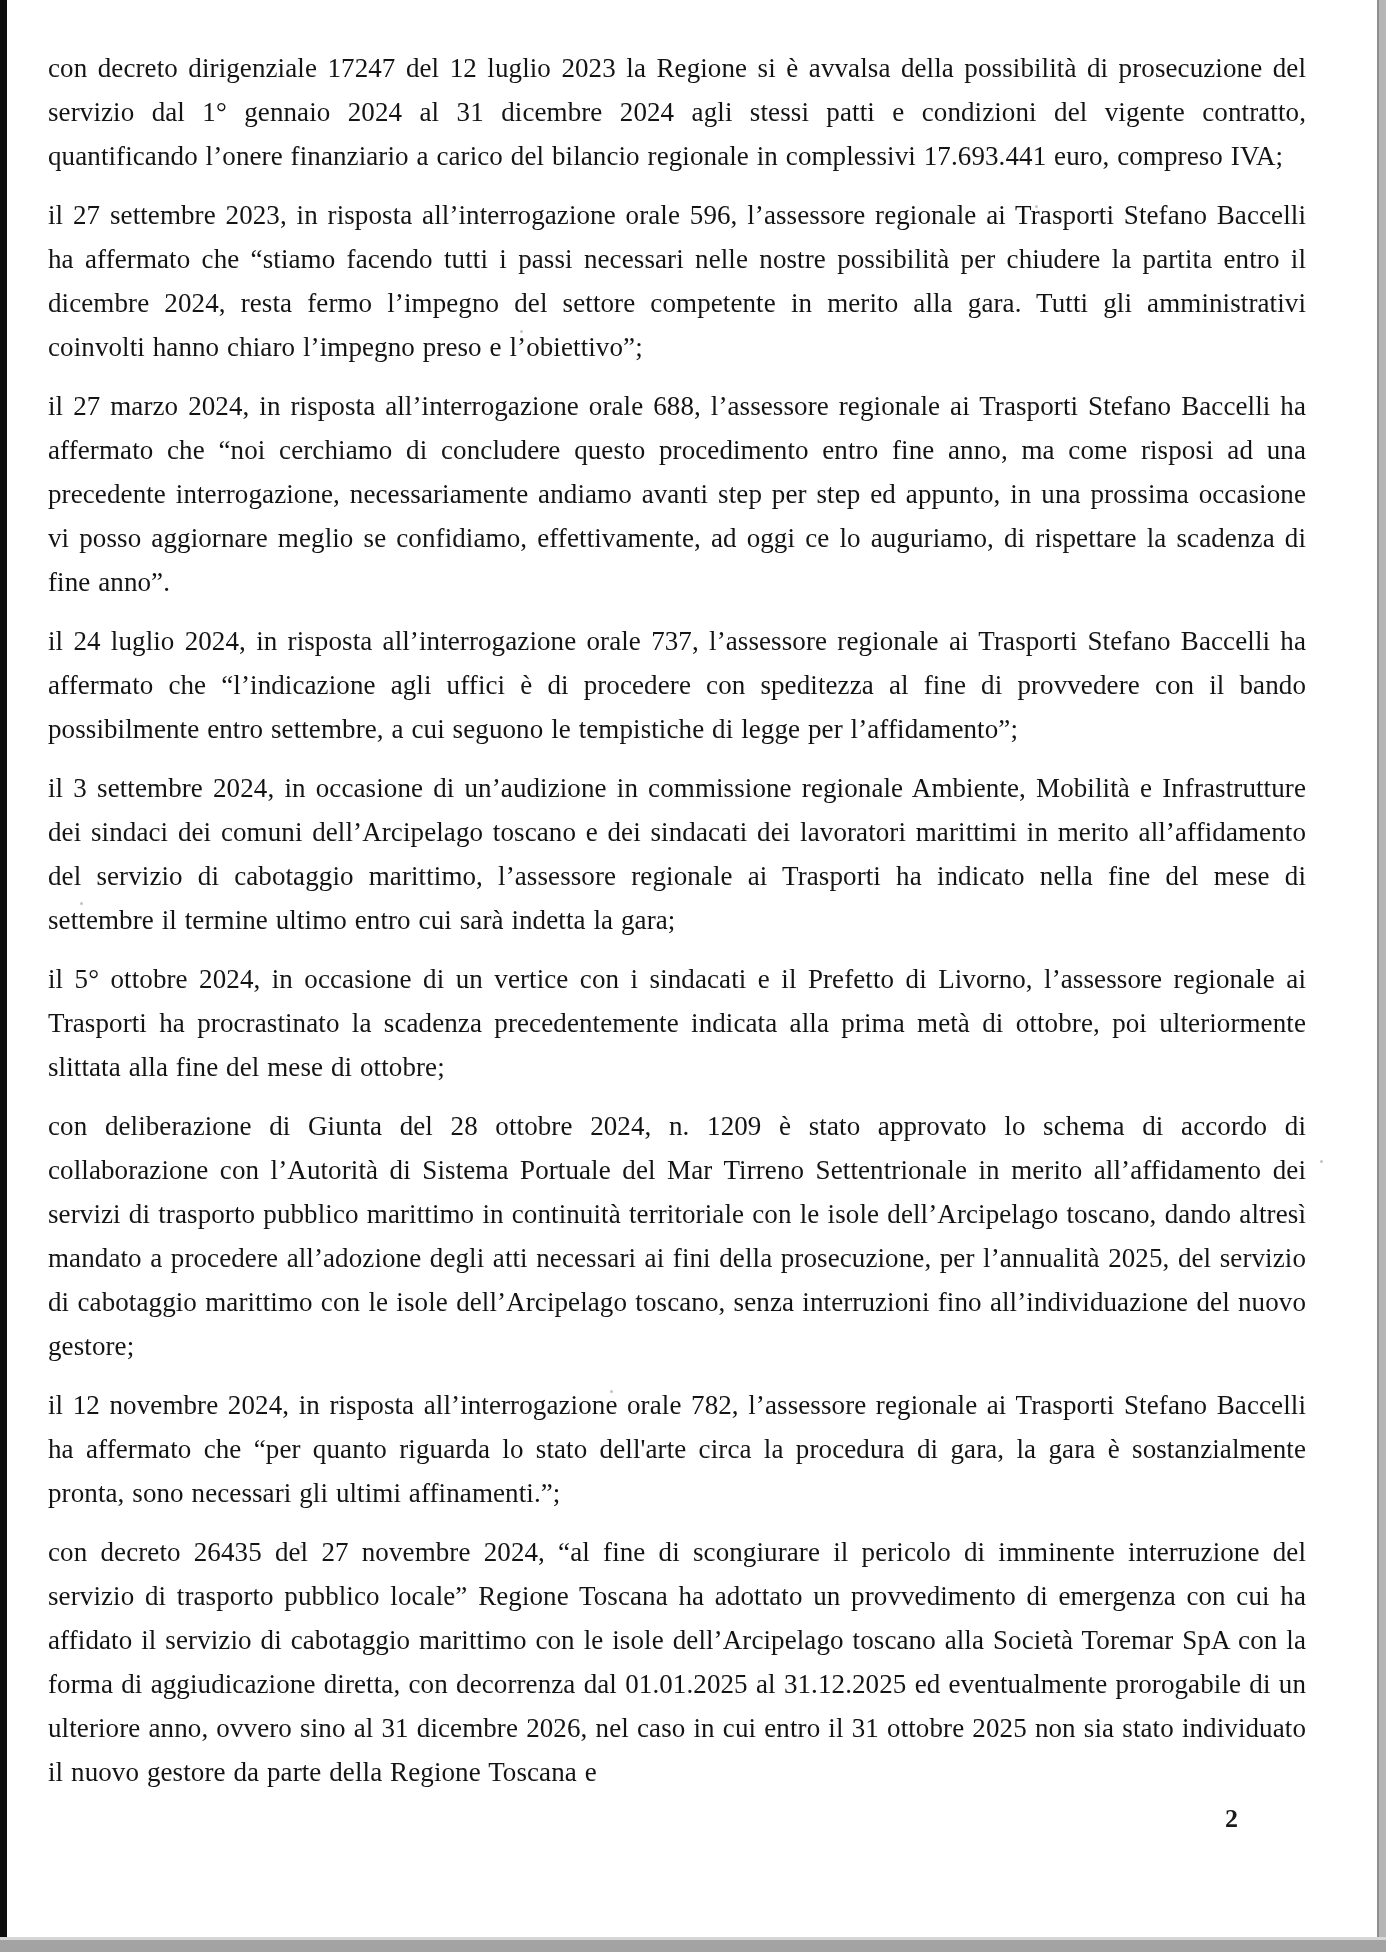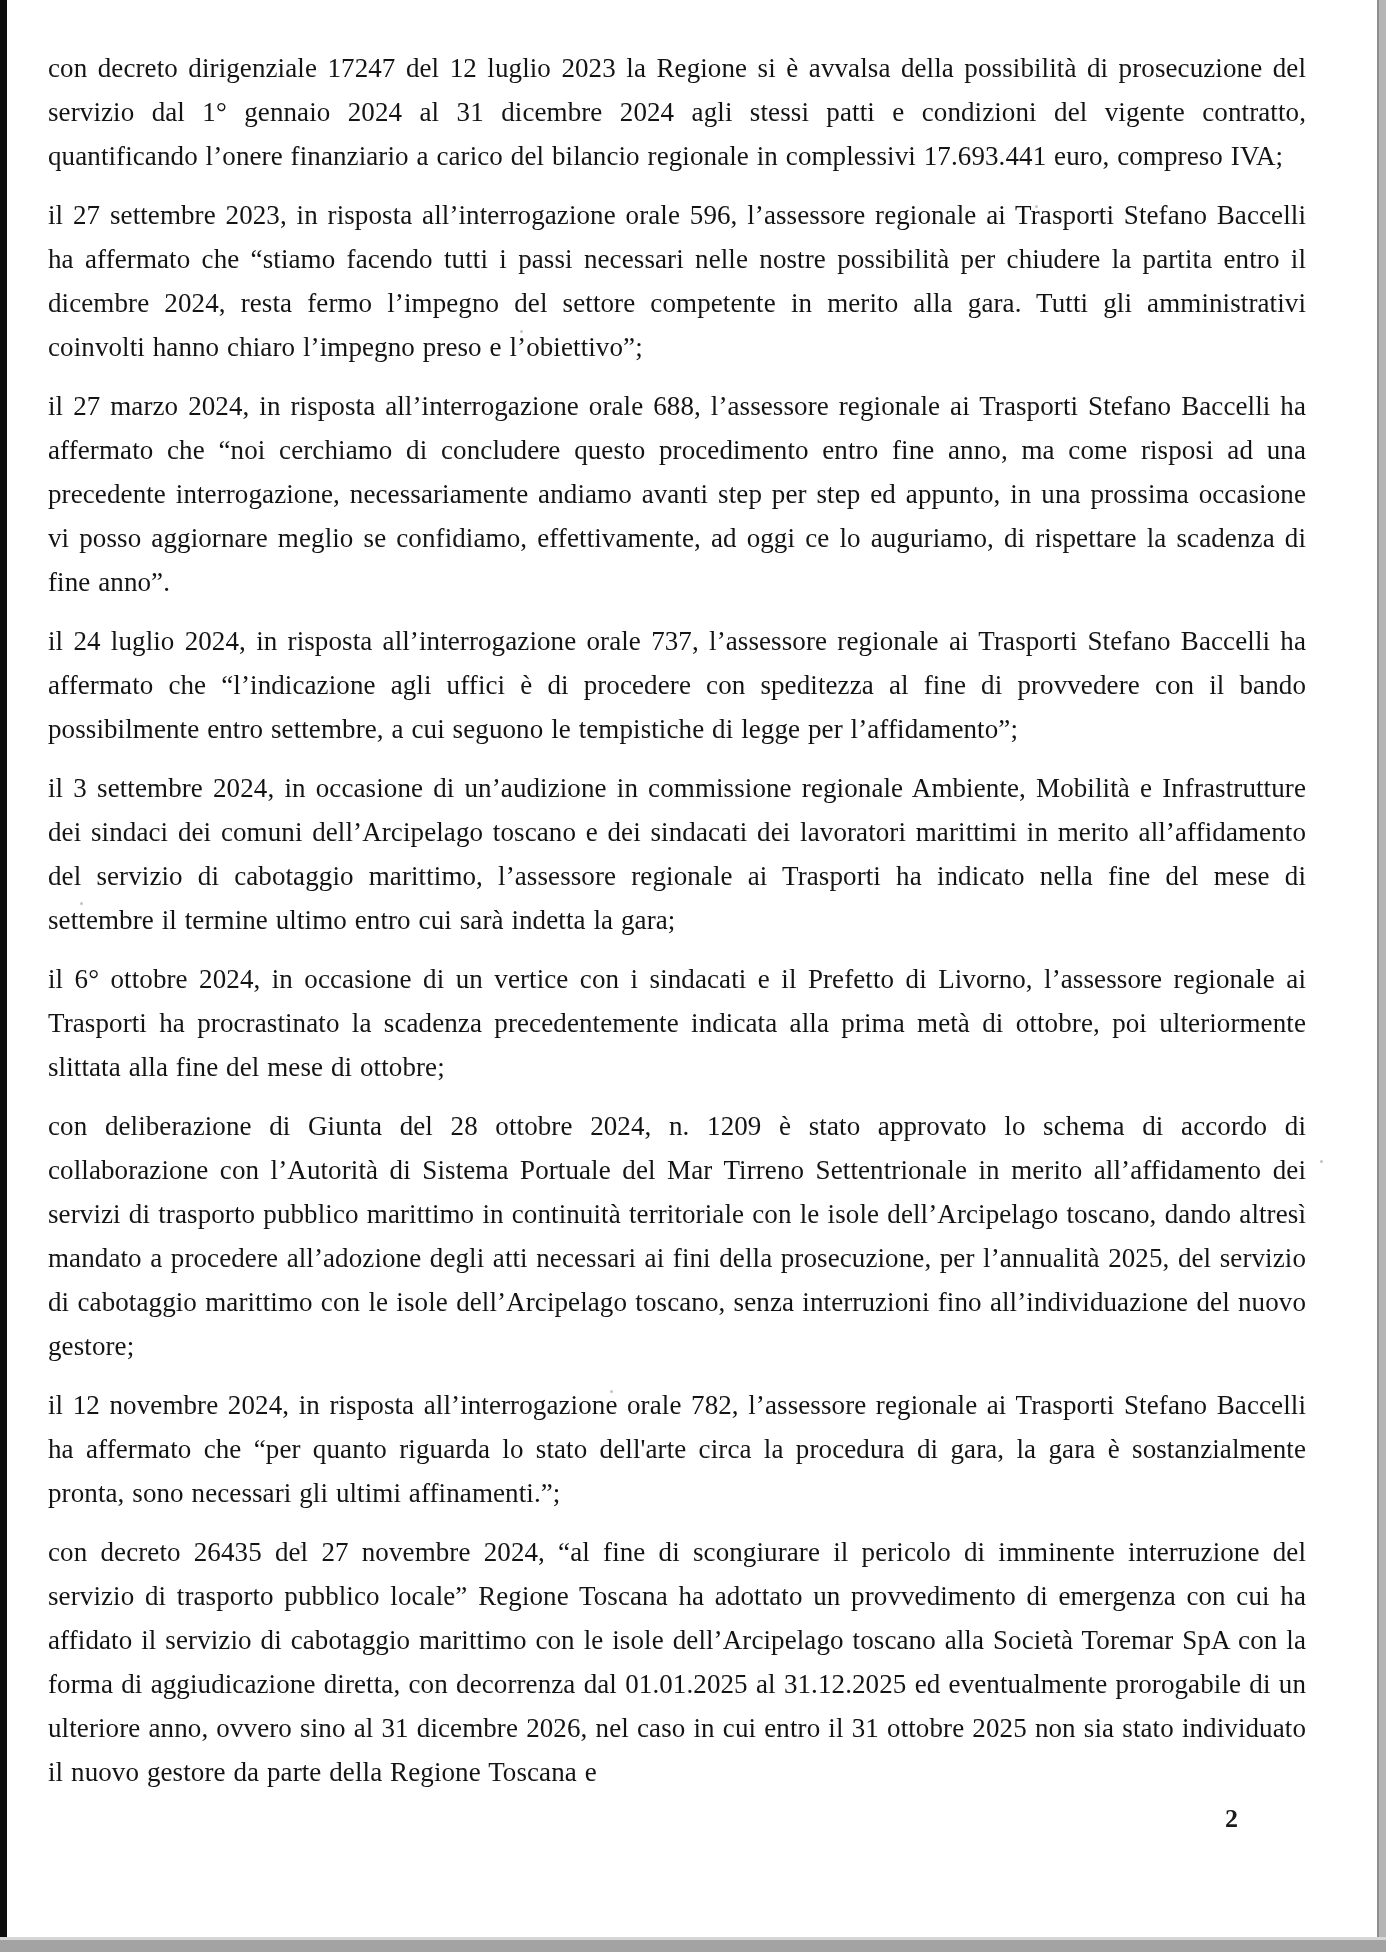--- a/index.html
+++ b/index.html
@@ -93,21 +93,21 @@
 <body>
 
 <div class="page">
 
   <div class="content">
     <p>con decreto dirigenziale 17247 del 12 luglio 2023 la Regione si è avvalsa della possibilità di prosecuzione del servizio dal 1° gennaio 2024 al 31 dicembre 2024 agli stessi patti e condizioni del vigente contratto, quantificando l’onere finanziario a carico del bilancio regionale in complessivi 17.693.441 euro, compreso IVA;</p>
     <p>il 27 settembre 2023, in risposta all’interrogazione orale 596, l’assessore regionale ai Trasporti Stefano Baccelli ha affermato che “stiamo facendo tutti i passi necessari nelle nostre possibilità per chiudere la partita entro il dicembre 2024, resta fermo l’impegno del settore competente in merito alla gara. Tutti gli amministrativi coinvolti hanno chiaro l’impegno preso e l’obiettivo”;</p>
     <p>il 27 marzo 2024, in risposta all’interrogazione orale 688, l’assessore regionale ai Trasporti Stefano Baccelli ha affermato che “noi cerchiamo di concludere questo procedimento entro fine anno, ma come risposi ad una precedente interrogazione, necessariamente andiamo avanti step per step ed appunto, in una prossima occasione vi posso aggiornare meglio se confidiamo, effettivamente, ad oggi ce lo auguriamo, di rispettare la scadenza di fine anno”.</p>
     <p>il 24 luglio 2024, in risposta all’interrogazione orale 737, l’assessore regionale ai Trasporti Stefano Baccelli ha affermato che “l’indicazione agli uffici è di procedere con speditezza al fine di provvedere con il bando possibilmente entro settembre, a cui seguono le tempistiche di legge per l’affidamento”;</p>
     <p>il 3 settembre 2024, in occasione di un’audizione in commissione regionale Ambiente, Mobilità e Infrastrutture dei sindaci dei comuni dell’Arcipelago toscano e dei sindacati dei lavoratori marittimi in merito all’affidamento del servizio di cabotaggio marittimo, l’assessore regionale ai Trasporti ha indicato nella fine del mese di settembre il termine ultimo entro cui sarà indetta la gara;</p>
-    <p>il 6° ottobre 2024, in occasione di un vertice con i sindacati e il Prefetto di Livorno, l’assessore regionale ai Trasporti ha procrastinato la scadenza precedentemente indicata alla prima metà di ottobre, poi ulteriormente slittata alla fine del mese di ottobre;</p>
+    <p>il 5° ottobre 2024, in occasione di un vertice con i sindacati e il Prefetto di Livorno, l’assessore regionale ai Trasporti ha procrastinato la scadenza precedentemente indicata alla prima metà di ottobre, poi ulteriormente slittata alla fine del mese di ottobre;</p>
     <p>con deliberazione di Giunta del 28 ottobre 2024, n. 1209 è stato approvato lo schema di accordo di collaborazione con l’Autorità di Sistema Portuale del Mar Tirreno Settentrionale in merito all’affidamento dei servizi di trasporto pubblico marittimo in continuità territoriale con le isole dell’Arcipelago toscano, dando altresì mandato a procedere all’adozione degli atti necessari ai fini della prosecuzione, per l’annualità 2025, del servizio di cabotaggio marittimo con le isole dell’Arcipelago toscano, senza interruzioni fino all’individuazione del nuovo gestore;</p>
     <p>il 12 novembre 2024, in risposta all’interrogazione orale 782, l’assessore regionale ai Trasporti Stefano Baccelli ha affermato che “per quanto riguarda lo stato dell'arte circa la procedura di gara, la gara è sostanzialmente pronta, sono necessari gli ultimi affinamenti.”;</p>
     <p>con decreto 26435 del 27 novembre 2024, “al fine di scongiurare il pericolo di imminente interruzione del servizio di trasporto pubblico locale” Regione Toscana ha adottato un provvedimento di emergenza con cui ha affidato il servizio di cabotaggio marittimo con le isole dell’Arcipelago toscano alla Società Toremar SpA con la forma di aggiudicazione diretta, con decorrenza dal 01.01.2025 al 31.12.2025 ed eventualmente prorogabile di un ulteriore anno, ovvero sino al 31 dicembre 2026, nel caso in cui entro il 31 ottobre 2025 non sia stato individuato il nuovo gestore da parte della Regione Toscana e</p>
   </div>
 
   <div class="page-number">2</div>
 
   <div class="edge-left"></div>
   <div class="edge-right-line"></div>
   <div class="edge-right"></div>

